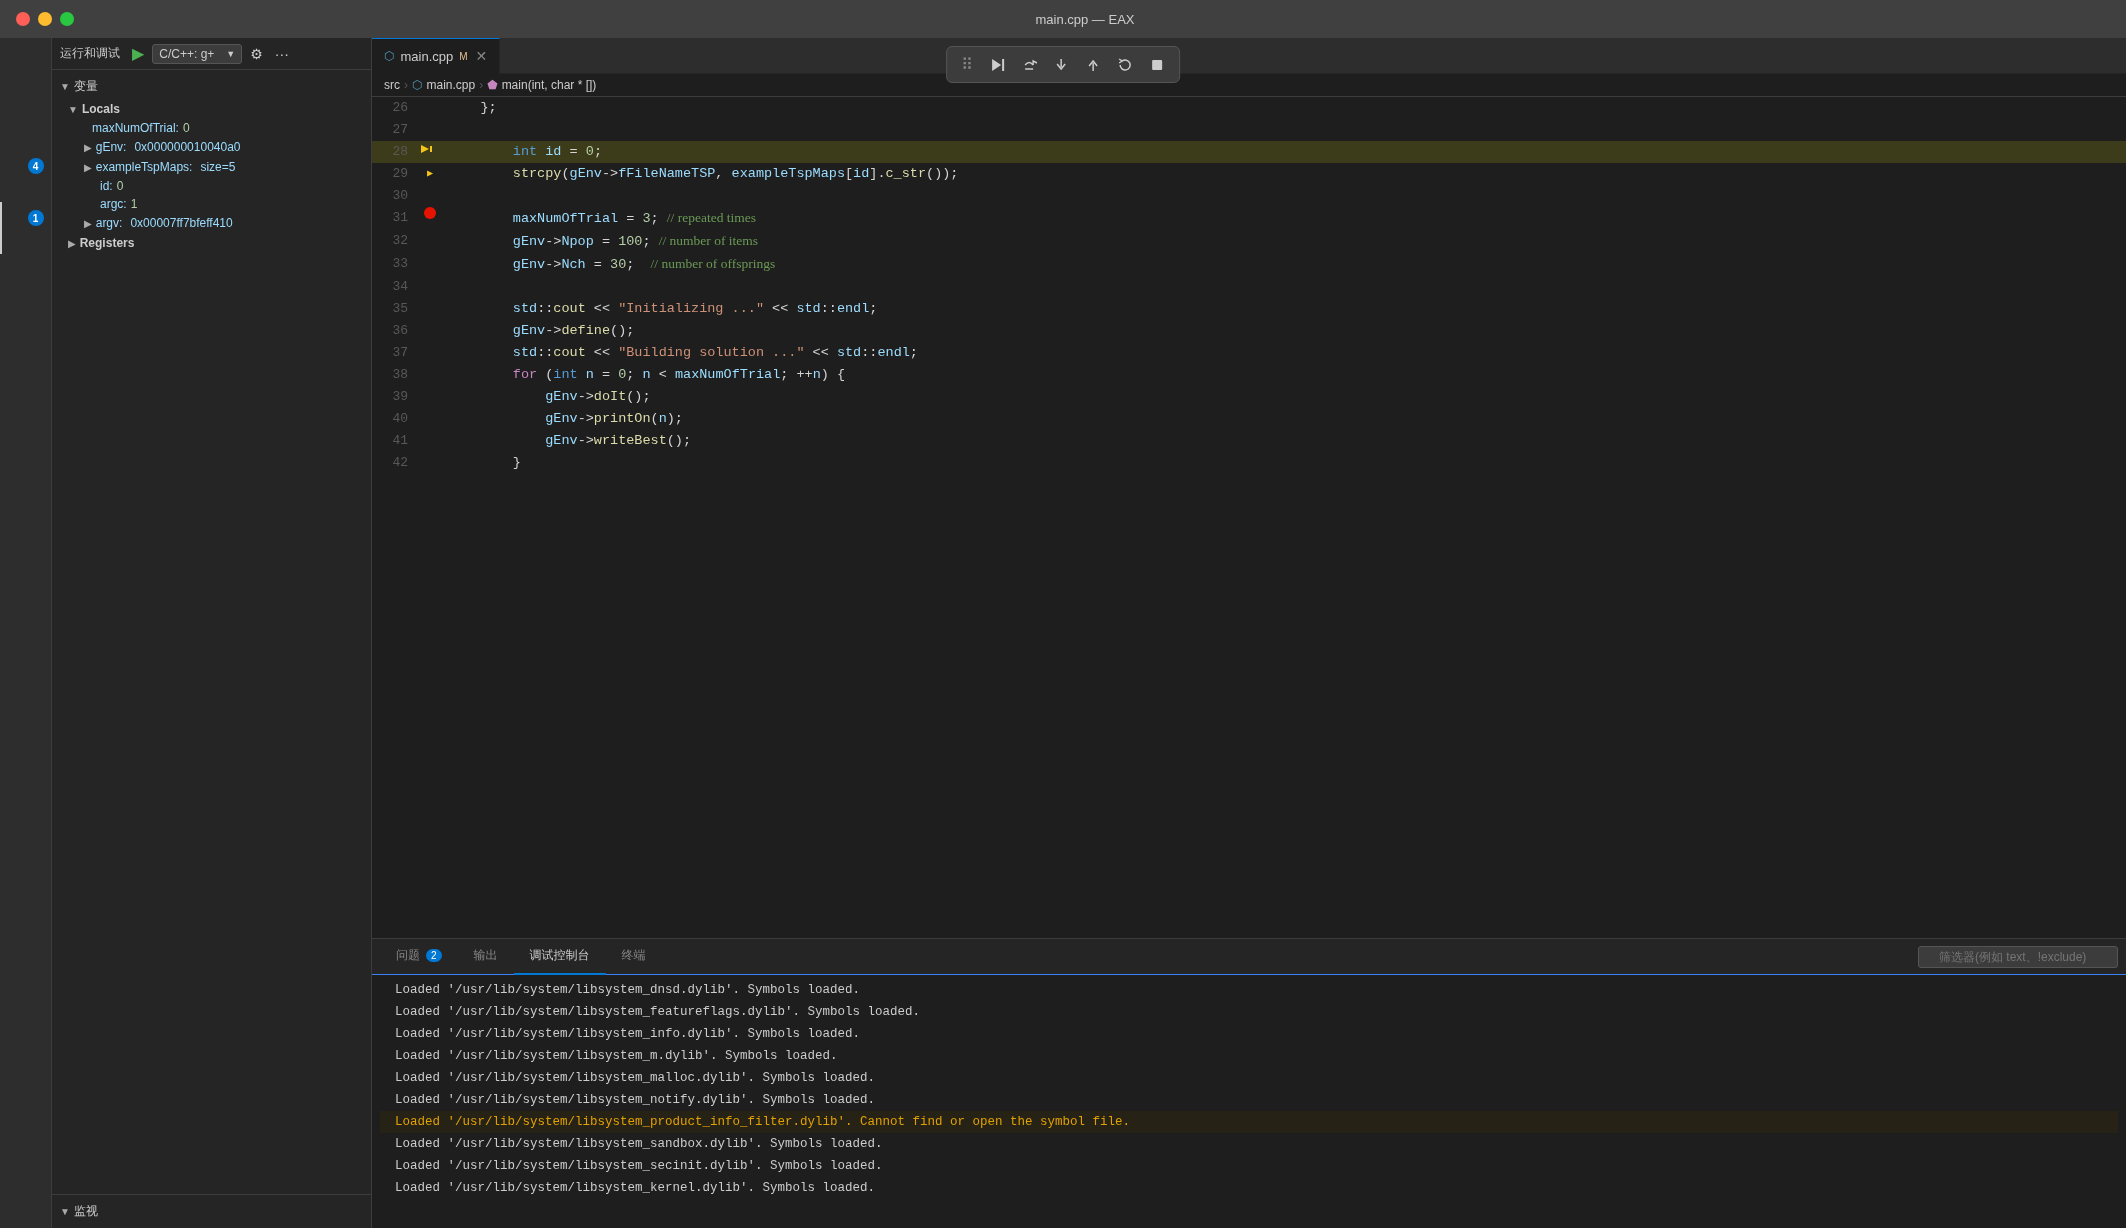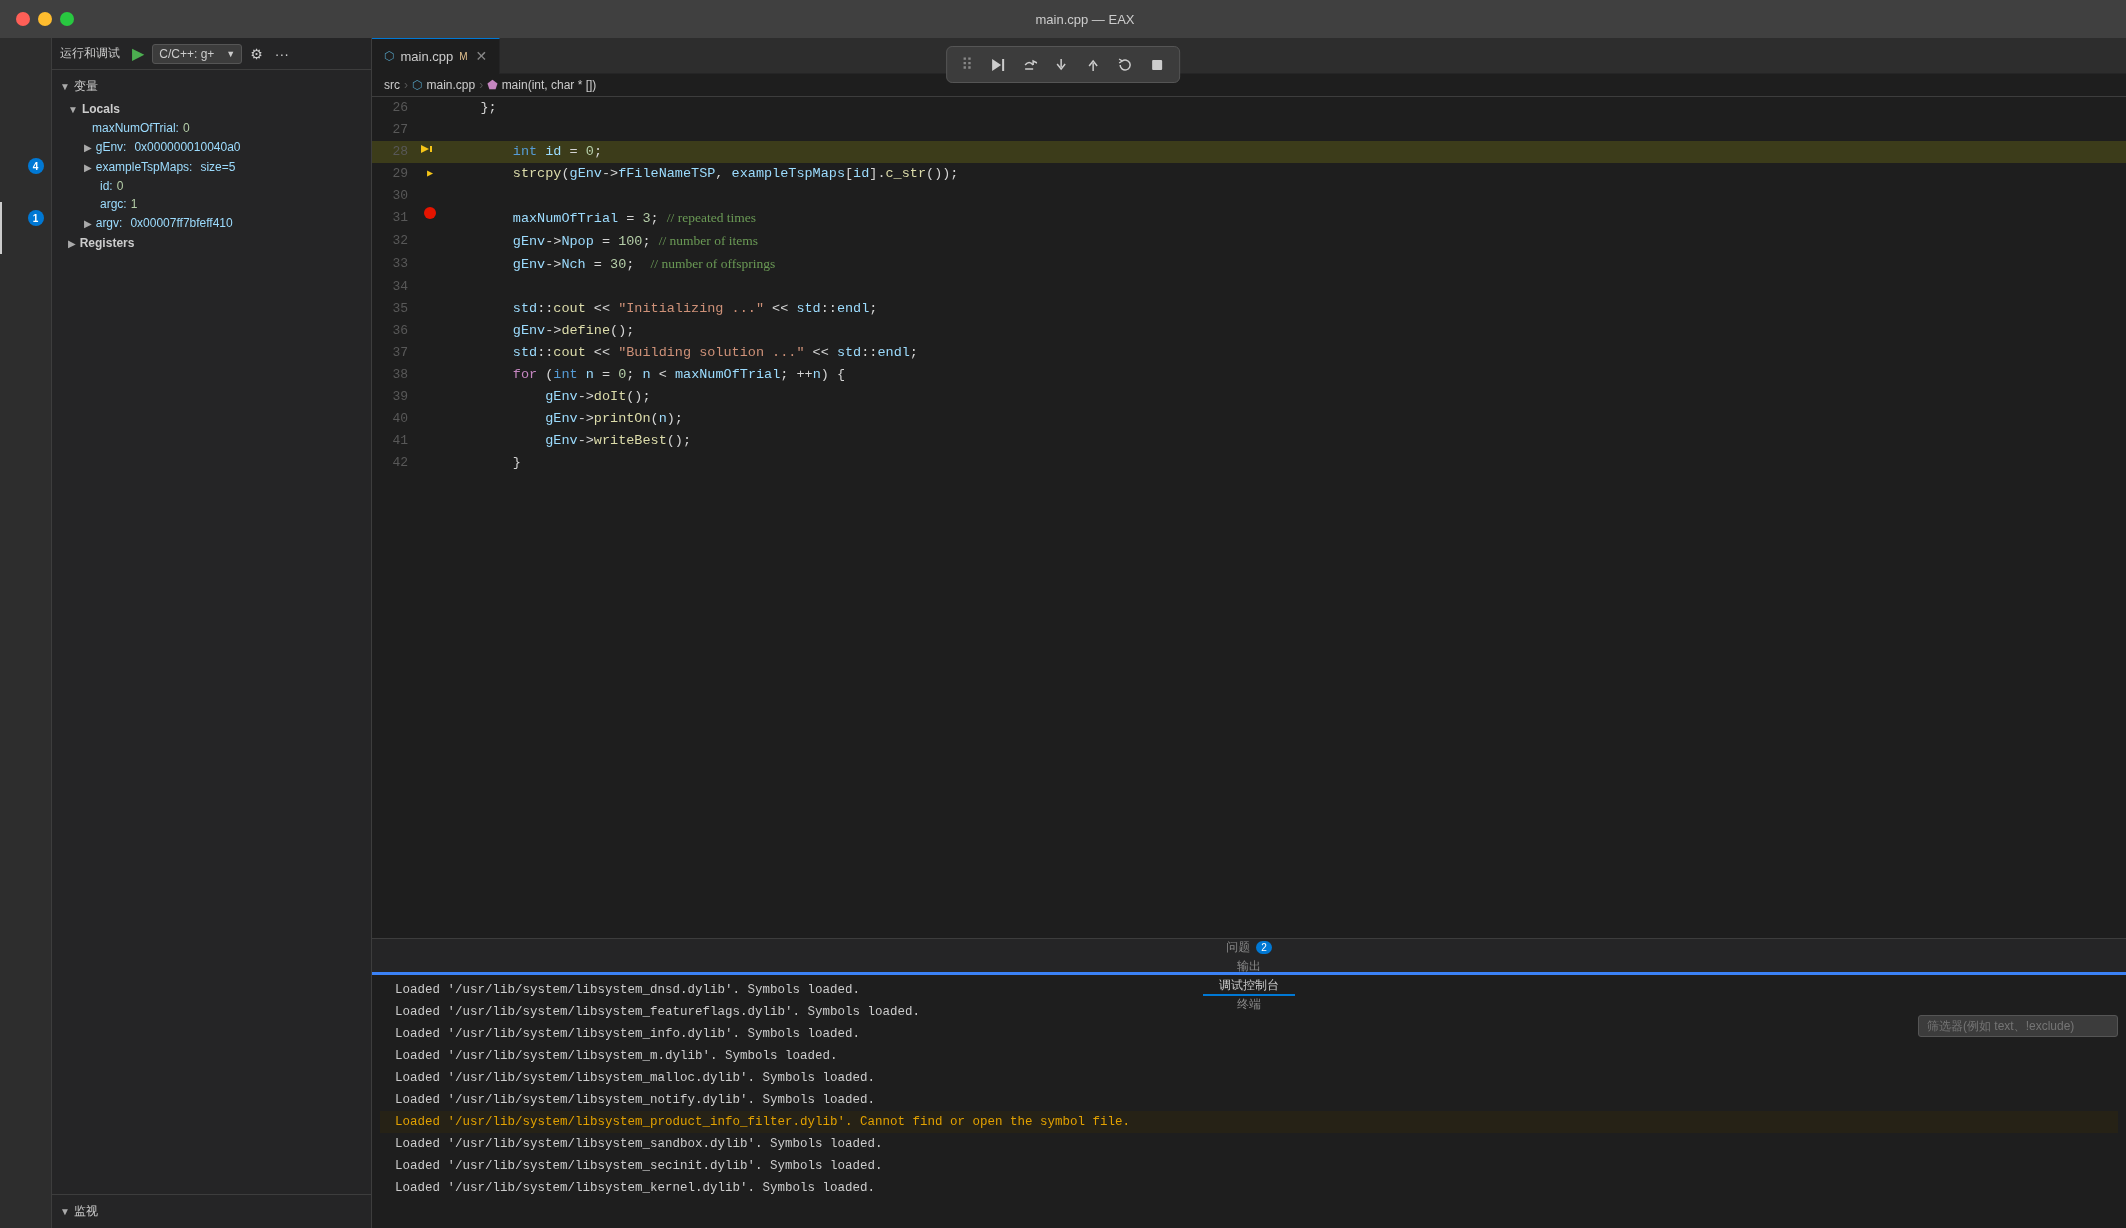--- a/index.html
+++ b/index.html
@@ -331,24 +331,23 @@
       border-top: 1px solid #3d3d3d;
       display: flex;
       flex-direction: column;
       flex-shrink: 0;
     }
     .panel-tabs {
       display: flex;
       align-items: center;
       background: #252526;
       height: 36px;
-      border-bottom: 3px solid #3b82f6;
+      border-bottom: 1px solid #3b82f6;
       padding: 0 8px;
       gap: 0;
-      flex-direction: column;
     }
     .panel-tab {
       padding: 0 16px;
       height: 36px;
       display: flex;
       align-items: center;
       font-size: 12px;
       color: #888;
       cursor: pointer;
       border-bottom: 2px solid transparent;
@@ -364,21 +363,21 @@
       color: white;
       font-size: 10px;
       padding: 1px 5px;
       border-radius: 8px;
     }
     .panel-filter {
       margin-left: auto;
       background: #3c3c3c;
       border: 1px solid #555;
       color: #888;
-      padding: 3px 8px;
+      padding: 3px 20px;
       font-size: 12px;
       border-radius: 3px;
       width: 200px;
     }
     .panel-content {
       flex: 1;
       overflow-y: auto;
       font-family: 'Menlo', 'Monaco', 'Courier New', monospace;
       font-size: 12.5px;
       line-height: 20px;

